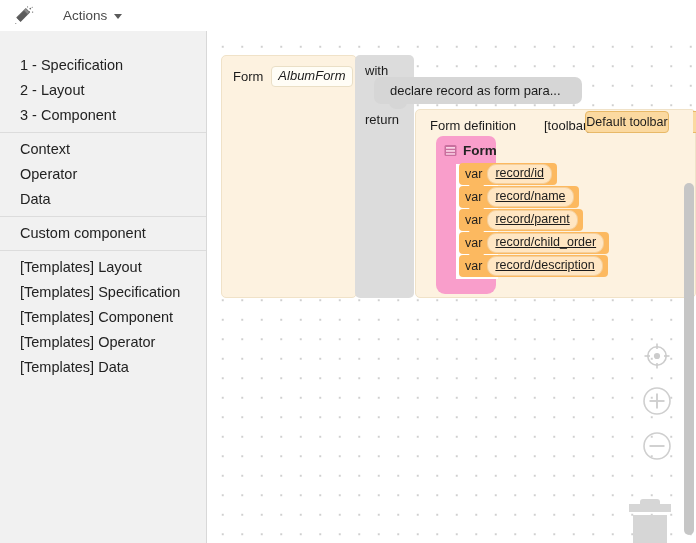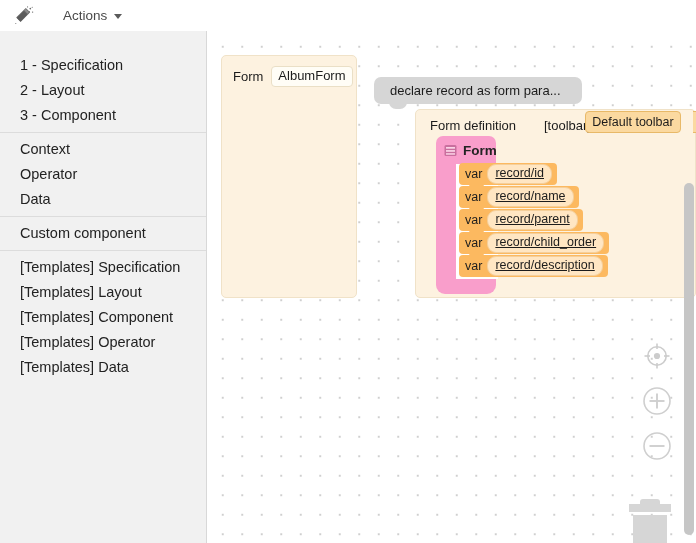--- a/index.html
+++ b/index.html
@@ -59,21 +59,21 @@
   
   #blk-form-album{
     left:14px;top:24px;width:136px;height:243px;
     background:#fdf2e0;border:1px solid #f0e2c8;border-radius:5px 5px 5px 5px;
   }
   #blk-form-album .hdr{
     position:absolute;left:11px;top:10px;display:flex;align-items:center;gap:8px;
   }
   .field-white{
     background:#fffdf6;border:1px solid #eadfc6;border-radius:4px;
-    padding:1px 6px 2px;font-size:13px;color:#1c1c1c;line-height:16px;
+    padding:1px 6px 2px;font-size:13px;color:#1c1c1c;line-height:16px;font-style:italic;
   }
 
   
   #blk-with{
     left:148px;top:24px;width:59px;height:243px;
     background:#dcdcdc;border-radius:5px;
   }
   #blk-with .t-with{position:absolute;left:10px;top:9px;}
   #blk-with .t-return{position:absolute;left:10px;top:58px;}
 
@@ -90,21 +90,21 @@
 
   
   #blk-formdef{
     left:208px;top:78px;width:281px;height:189px;
     background:#fdf2e0;border:1px solid #f0e2c8;border-radius:5px;
   }
   #blk-formdef .hdr{position:absolute;left:14px;top:9px;display:flex;align-items:center;gap:28px;}
 
   
   #blk-default-toolbar{
-    left:378px;top:80px;width:96px;height:22px;
+    left:378px;top:80px;width:84px;height:22px;
     background:#fbd9a0;border:1px solid #e8b968;border-radius:4px;
     display:flex;align-items:center;justify-content:center;
   }
   #blk-default-toolbar .lbl{font-size:12.5px;color:#1c1c1c;}
   #blk-default-toolbar2{
     left:486px;top:80px;width:12px;height:22px;
     background:#fbd9a0;border:1px solid #e8b968;border-left:none;border-radius:0 4px 4px 0;
   }
 
   
@@ -207,24 +207,24 @@
     </div>
 
     <div class="side-group">
       <div class="side-item">
         <span>Custom component</span>
       </div>
     </div>
 
     <div class="side-group">
       <div class="side-item">
+        <span>[Templates] Layout</span>
+      </div>
+      <div class="side-item">
         <span>[Templates] Specification</span>
-      </div>
-      <div class="side-item">
-        <span>[Templates] Layout</span>
       </div>
       <div class="side-item">
         <span>[Templates] Component</span>
       </div>
       <div class="side-item">
         <span>[Templates] Operator</span>
       </div>
       <div class="side-item">
         <span>[Templates] Data</span>
       </div>
@@ -234,20 +234,24 @@
 
   <div id="canvas">
 
     <div class="blk" id="blk-form-album">
       <div class="hdr">
         <span class="blk-label">Form</span>
         <span class="field-white">AlbumForm</span>
       </div>
     </div>
 
+    <div class="blk" id="blk-with">
+      <span class="blk-label t-with">with</span>
+      <span class="blk-label t-return">return</span>
+    </div>
 
     <div class="blk" id="blk-declare">
       <span class="blk-label lbl">declare record as form para...</span>
       <span class="tab-bot"></span>
     </div>
 
     <div class="blk" id="blk-formdef">
       <div class="hdr">
         <span class="blk-label">Form definition</span>
         <span class="blk-label">[toolbar]</span>

